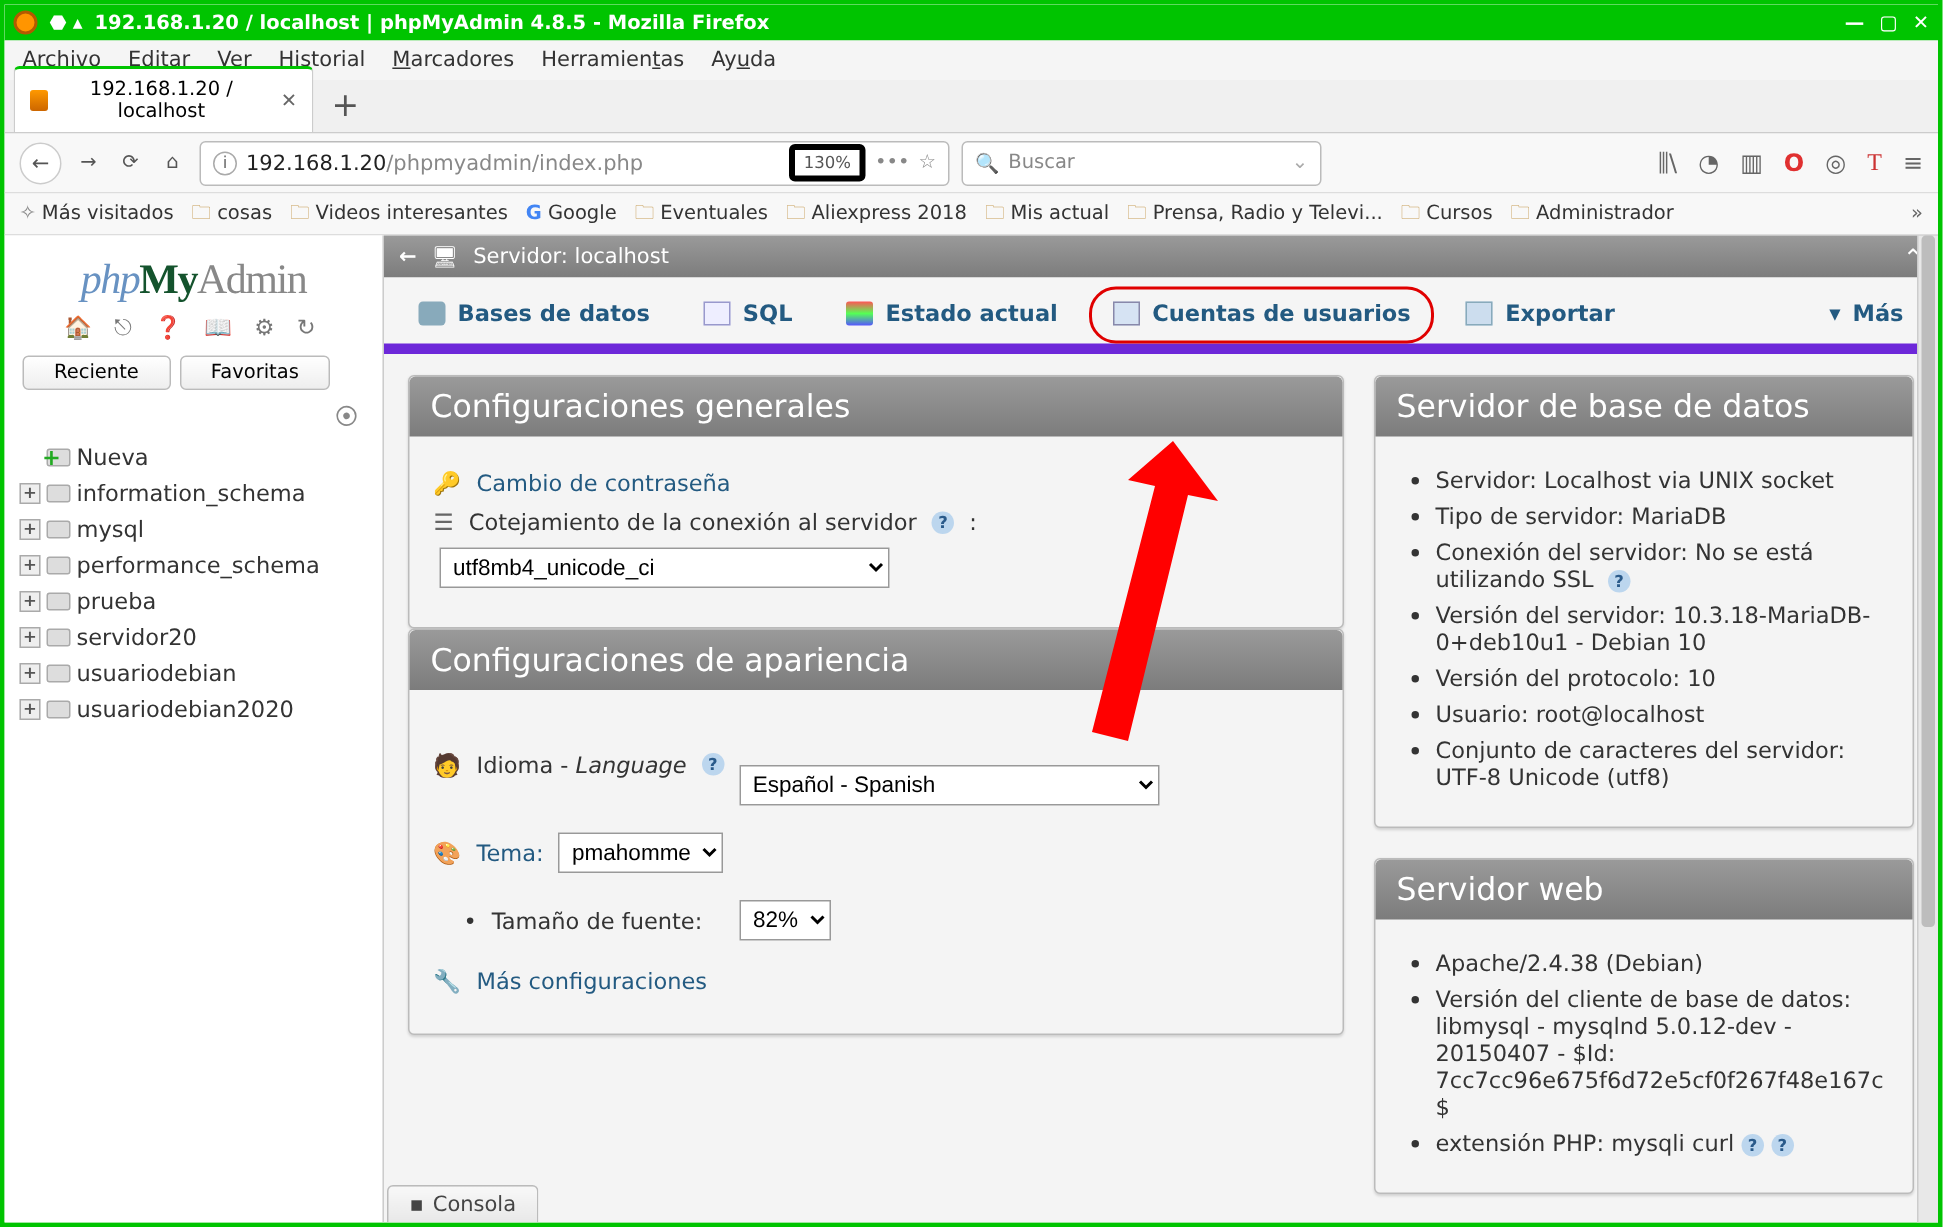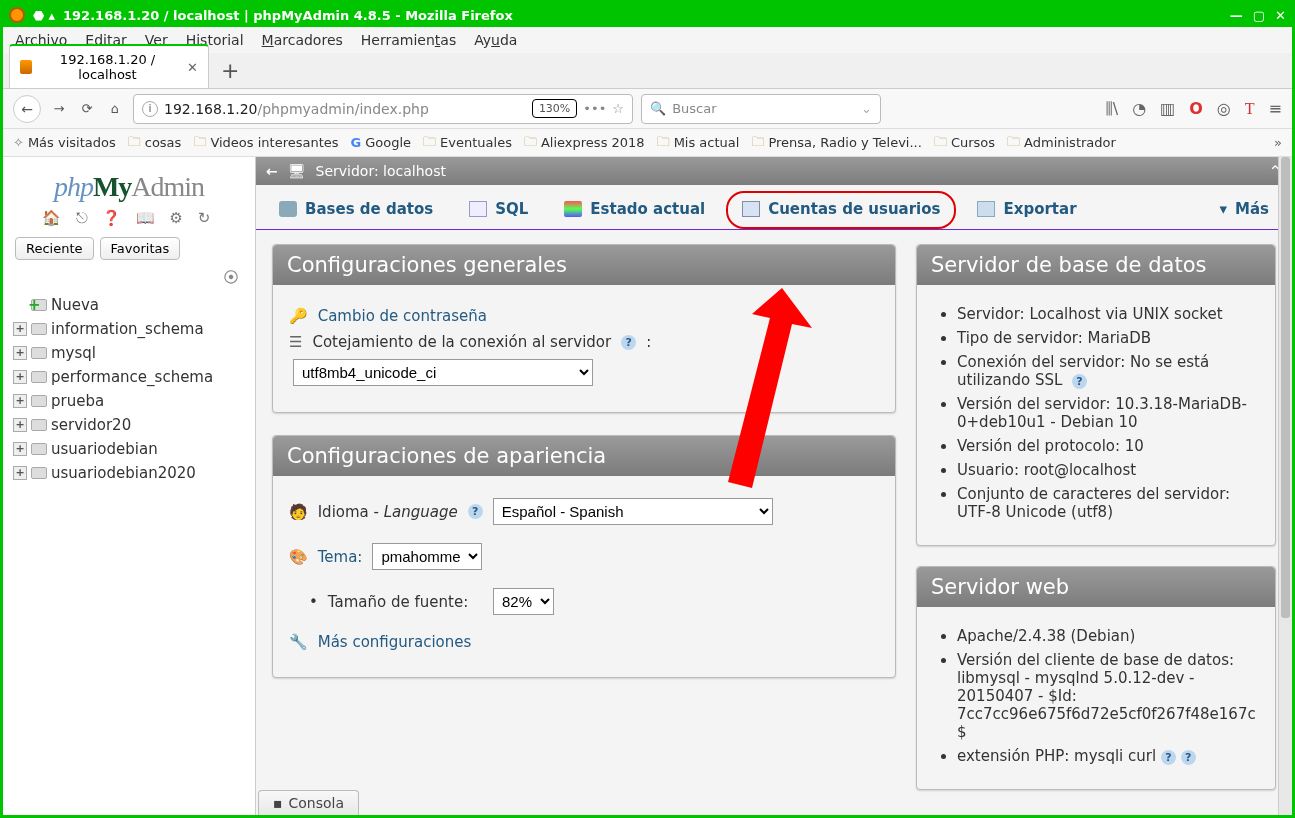--- a/index.html
+++ b/index.html
@@ -22,21 +22,21 @@
   .ff-tab .tab-close { font-weight:bold; color:#666; margin-left:4px; }
   .ff-newtab { padding:0 12px; font-size:22px; color:#555; align-self:center; }
 
   
   .ff-nav { height:40px; display:flex; align-items:center; gap:8px; padding:0 10px; background:#f8f8f8; border-bottom:1px solid #ddd; }
   .nav-btn { width:28px; height:28px; border:1px solid #ccc; border-radius:50%; display:flex; align-items:center; justify-content:center; color:#555; font-size:14px; background:#fff; }
   .nav-icon { width:20px; height:20px; display:flex; align-items:center; justify-content:center; color:#555; }
   .url-bar { flex:0 0 500px; height:30px; border:1px solid #bbb; border-radius:4px; display:flex; align-items:center; padding:0 8px; gap:6px; background:#fff; }
   .url-text { color:#888; font-size:14px; }
   .url-text .dark { color:#222; font-weight:500; }
-  .zoom-badge { border:1px solid #000000; border-radius:4px; font-size:11px; padding:2px 6px; color:#555; }
+  .zoom-badge { border:4px solid #000000; border-radius:4px; font-size:11px; padding:2px 6px; color:#555; }
   .search-box { flex:0 0 240px; height:30px; border:1px solid #bbb; border-radius:4px; display:flex; align-items:center; padding:0 8px; gap:6px; background:#fff; color:#888; }
   .nav-right { margin-left:auto; display:flex; align-items:center; gap:14px; color:#666; font-size:16px; }
 
   
   .ff-bookmarks { height:28px; display:flex; align-items:center; gap:12px; padding:0 10px; background:#f8f8f8; border-bottom:1px solid #ddd; font-size:13px; color:#333; overflow:hidden; }
   .bm { display:flex; align-items:center; gap:4px; white-space:nowrap; }
   .bm .star { color:#888; }
   .bm .folder { color:#c9a15e; }
   .bm .g { color:#4285f4; font-weight:bold; }
 
@@ -44,46 +44,46 @@
   .pma { display:flex; height:calc(818px - 3px - 3px - 24px - 26px - 36px - 40px - 28px); }
 
   
   .pma-side { width:316px; background:#fff; padding:10px 6px 0 6px; overflow:hidden; }
   .pma-logo { text-align:center; font-family: Georgia, serif; font-size:28px; letter-spacing:-1px; margin:4px 0 6px; }
   .pma-logo .php { color:#6892c2; font-style:italic; }
   .pma-logo .my  { color:#14532d; font-weight:bold; }
   .pma-logo .adm { color:#888; }
   .side-icons { text-align:center; font-size:15px; letter-spacing:5px; margin-bottom:10px; color:#777; }
   .side-tabs { display:flex; gap:6px; padding:0 6px 6px; }
-  .side-tab { border:1px solid #bbb; background:linear-gradient(#fff,#eee); padding:3px 10px; border-radius:4px; font-size:13px; }
+  .side-tab { border:1px solid #bbb; background:linear-gradient(#fff,#eee); padding:3px 20px; border-radius:4px; font-size:13px; }
   .linkish { text-align:right; padding:2px 10px 6px; color:#888; font-size:16px; }
   .tree { font-size:15px; color:#333; }
   .tree-item { display:flex; align-items:center; gap:4px; padding:3px 4px; }
   .tree-item .pm { display:inline-block; width:14px; height:14px; border:1px solid #aaa; background:#eee; text-align:center; line-height:12px; font-size:11px; font-weight:bold; color:#555; }
   .tree-item .db { width:16px; height:12px; background:#ddd; border:1px solid #aaa; border-radius:2px; display:inline-block; }
   .tree-item.new .plus { color:#2a2; font-weight:bold; position:relative; left:-4px; top:-4px;}
 
   
   .pma-main { flex:1; display:flex; flex-direction:column; border-left:1px solid #ccc; background:#f4f4f4; position:relative; }
   .server-bar { height:28px; background:linear-gradient(#9a9a9a,#7c7c7c); color:#fff; display:flex; align-items:center; padding:0 10px; gap:10px; font-size:14px; }
   .server-bar .left-arrow { font-weight:bold; }
   .server-bar .collapse { margin-left:auto; font-size:16px; }
 
-  .tabbar { display:flex; align-items:stretch; background:#f5f5f5; border-bottom:1px solid #6d28d9; padding:6px 8px 0; gap:6px; }
+  .tabbar { display:flex; align-items:stretch; background:#f5f5f5; border-bottom:7px solid #6d28d9; padding:6px 8px 0; gap:6px; }
   .tabbar .tab { display:flex; align-items:center; gap:8px; padding:8px 14px 10px; border:1px solid transparent; border-radius:4px 4px 0 0; color:#235a81; font-weight:bold; font-size:15px; cursor:pointer; }
   .tabbar .tab.highlight { border:2px solid #e00000; border-radius:18px; padding:6px 14px 8px; }
   .tabbar .tab .ico { width:18px; height:16px; display:inline-block; }
   .ico-db { background:#8ab; border-radius:3px; }
   .ico-sql { background:#eef; border:1px solid #99c; }
   .ico-status { background:linear-gradient(#f55,#5f5,#55f); border-radius:2px; }
   .ico-users { background:#d6e3f3; border:1px solid #88a; }
   .ico-export { background:#cde; border:1px solid #8ab; }
 
   .content-area { flex:1; overflow:auto; padding:14px 16px 0; display:flex; gap:20px; align-items:flex-start; position:relative; }
-  .col-left { width:624px; display:flex; flex-direction:column; gap:22px; }
+  .col-left { width:624px; display:flex; flex-direction:column; }
   .col-right { width:360px; display:flex; flex-direction:column; gap:20px; }
 
   .panel { border:1px solid #bbb; border-radius:4px; background:#f4f4f4; box-shadow:0 1px 2px rgba(0,0,0,.15); }
   .panel-head { background:linear-gradient(#9a9a9a,#7c7c7c); color:#fff; font-size:21px; padding:8px 14px; border-radius:4px 4px 0 0; }
   .panel-body { padding:14px 16px 18px; font-size:15px; color:#333; }
   .panel-body .link { color:#235a81; }
   .panel-body select { font-size:15px; padding:3px 4px; border:1px solid #999; background:#fff; }
   .row { display:flex; align-items:center; gap:10px; margin:8px 0; }
   .help { display:inline-block; width:15px; height:15px; border-radius:50%; background:#bcd6ee; color:#2a5a8a; font-size:11px; text-align:center; line-height:15px; font-weight:bold; }
 
@@ -320,21 +320,21 @@
           </div>
         </div>
 
         <div class="panel">
           <div class="panel-head">Configuraciones de apariencia</div>
           <div class="panel-body">
             <div class="row">
               <span>🧑</span>
               <span><span>Idioma</span> - <em>Language</em></span>
               <span class="help">?</span>
-              <select style="width:280px;"><option>Español - Spanish</option></select>
+              <select style="width:280px;margin-top:28px;"><option>Español - Spanish</option></select>
             </div>
             <div class="row" style="margin-top:18px;">
               <span>🎨</span>
               <span class="link">Tema:</span>
               <select><option>pmahomme</option></select>
             </div>
             <div class="row" style="margin-top:18px;padding-left:20px;">
               • <span>Tamaño de fuente:</span>
               &nbsp;<select><option>82%</option></select>
             </div>

